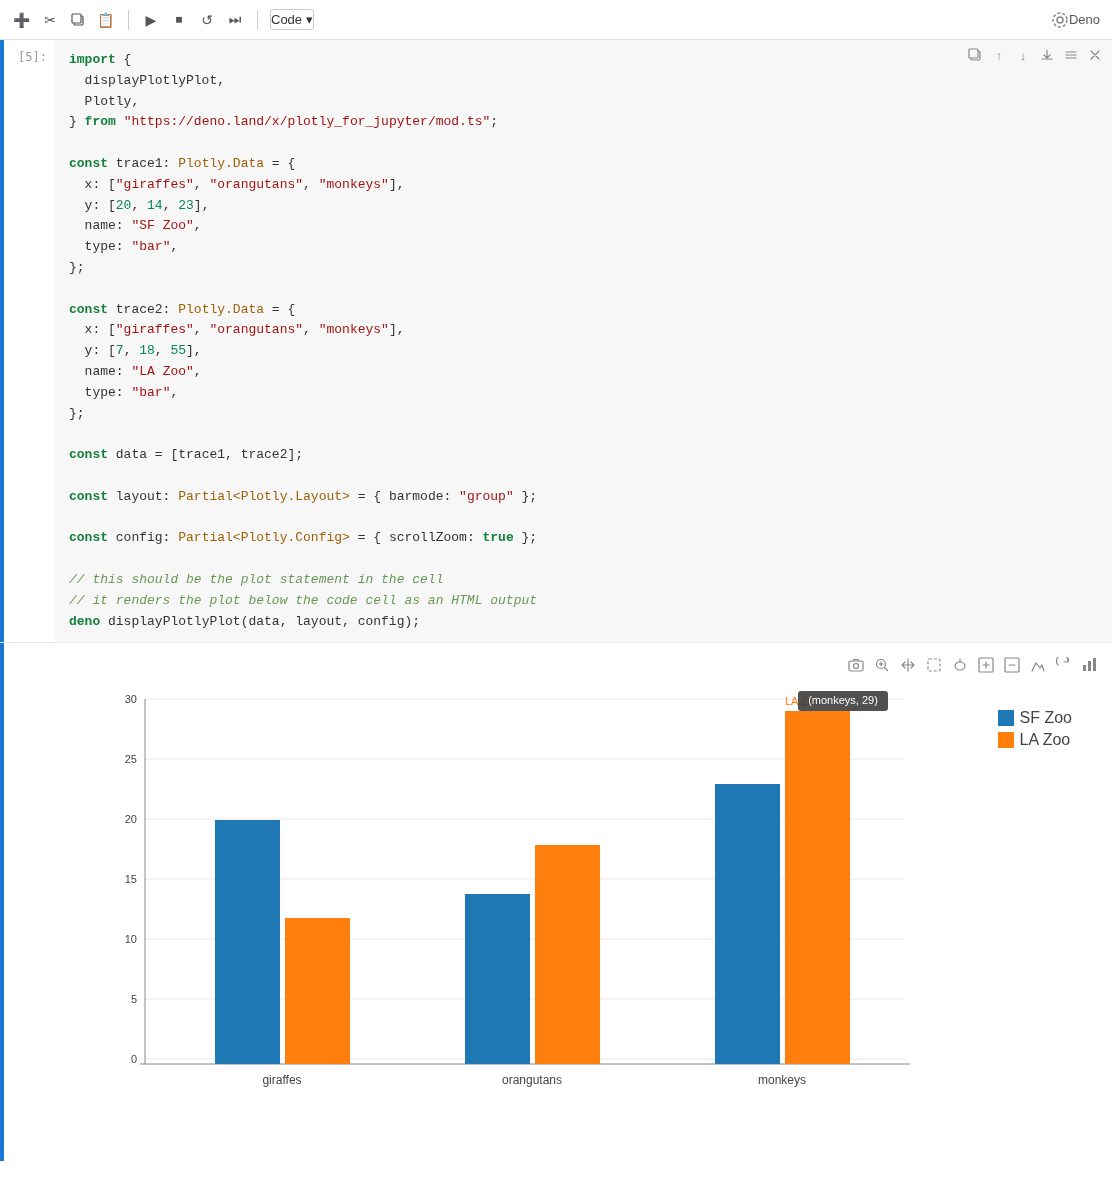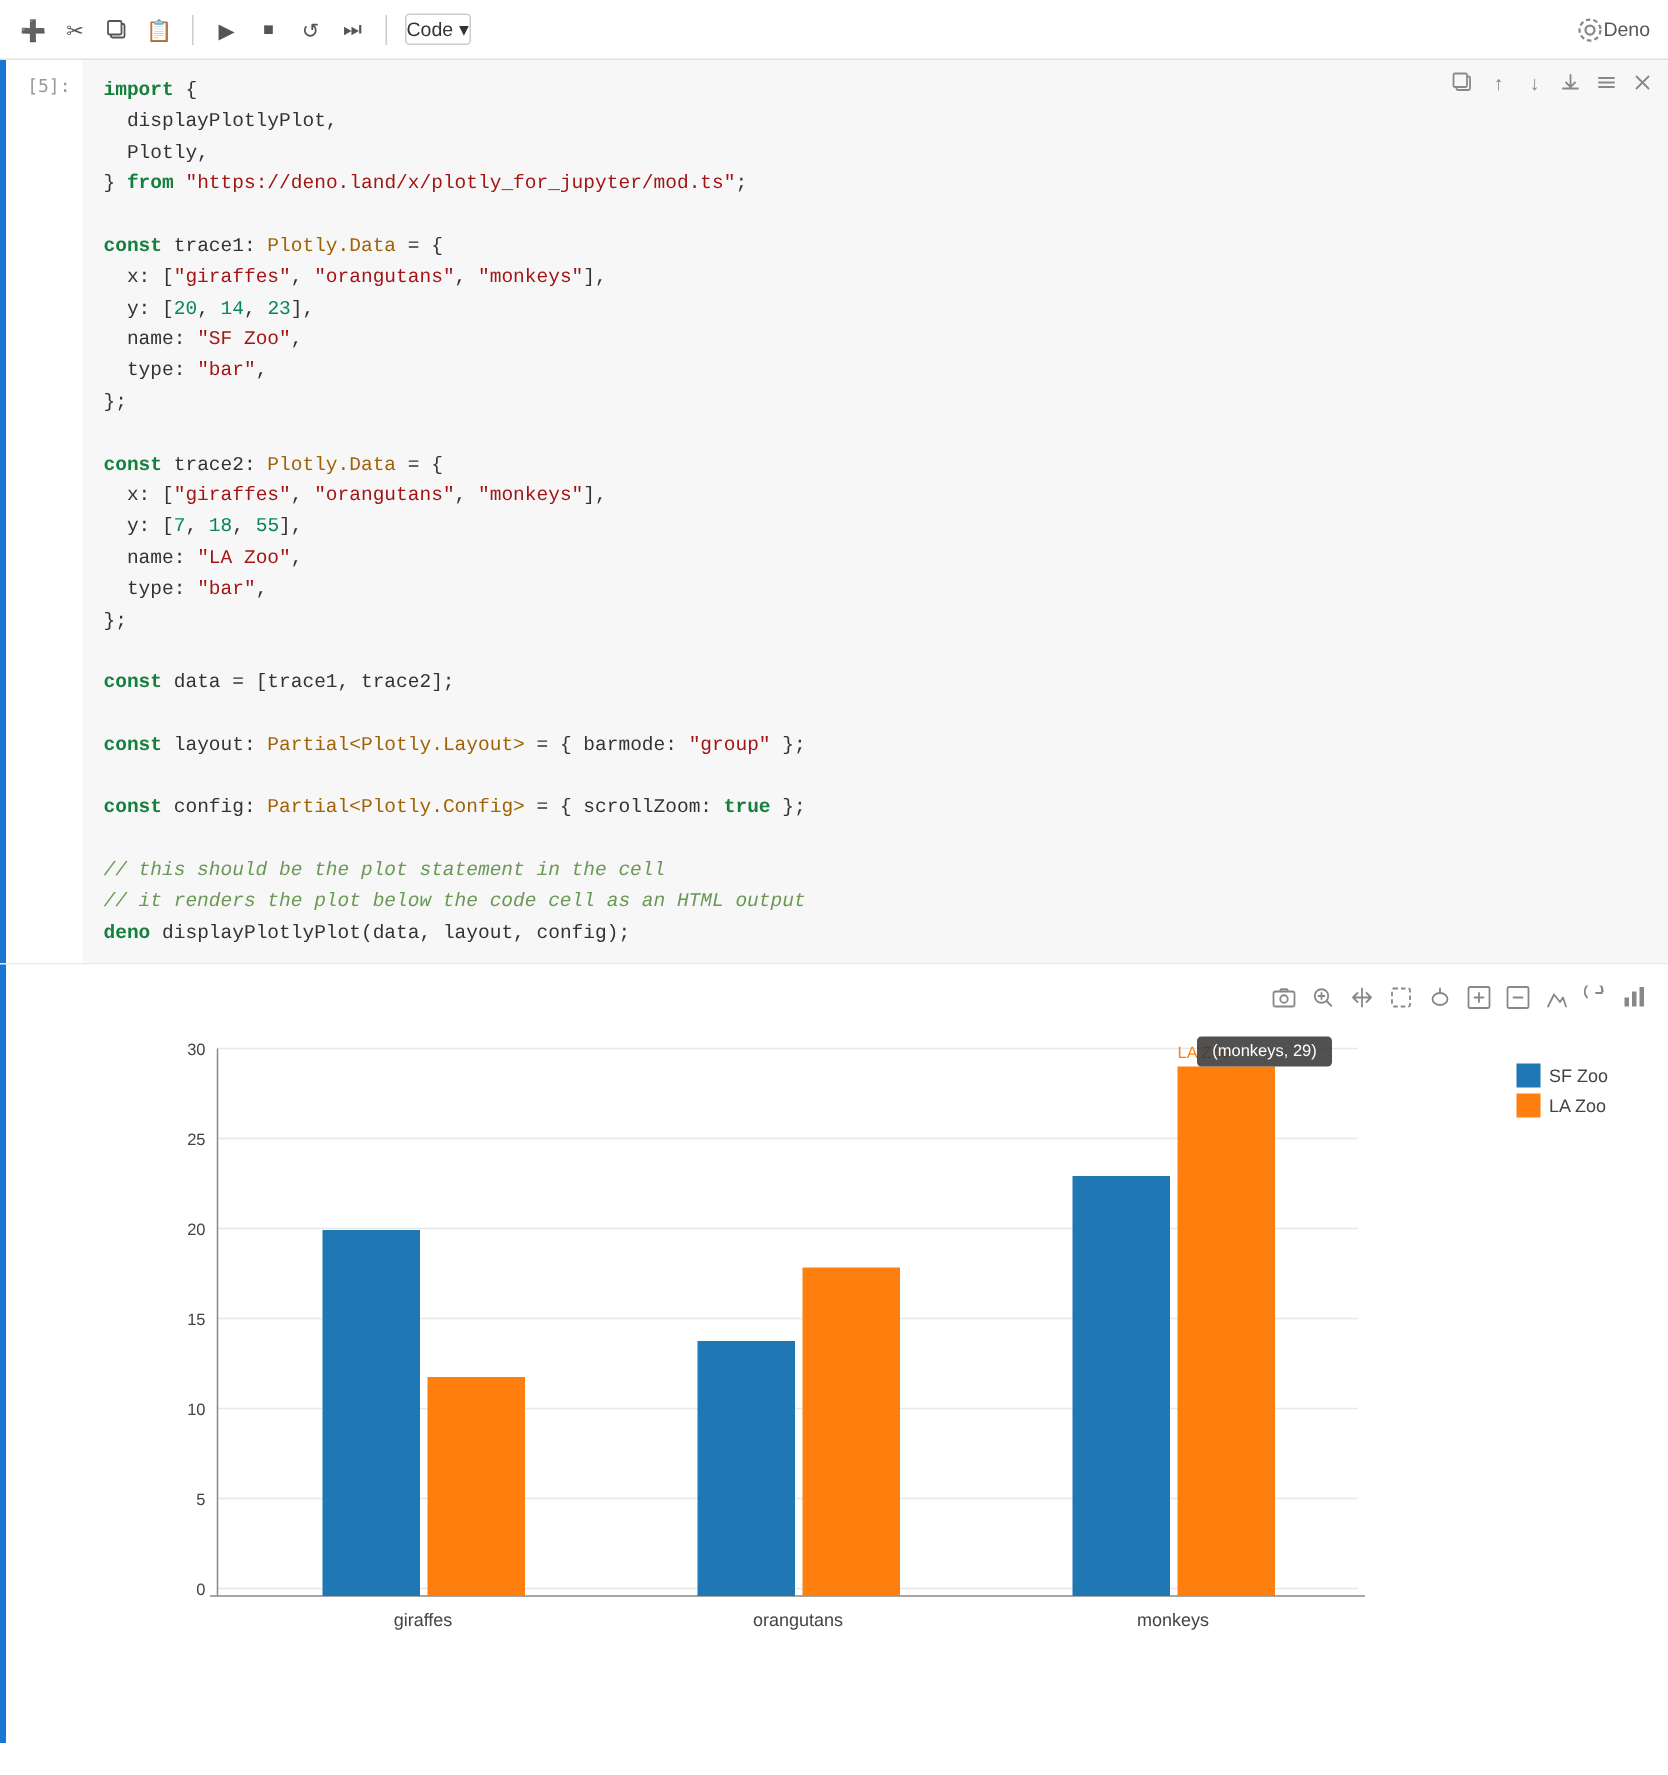--- a/index.html
+++ b/index.html
@@ -189,21 +189,21 @@
 
     .chart-svg-wrap {
       position: relative;
     }
 
     
     .chart-legend {
       position: absolute;
       top: 20px;
       right: 10px;
-      font-size: 12px;
+      font-size: 16px;
       color: #444;
     }
     .legend-item {
       display: flex;
       align-items: center;
       gap: 6px;
       margin-bottom: 4px;
     }
     .legend-swatch {
       width: 16px;

